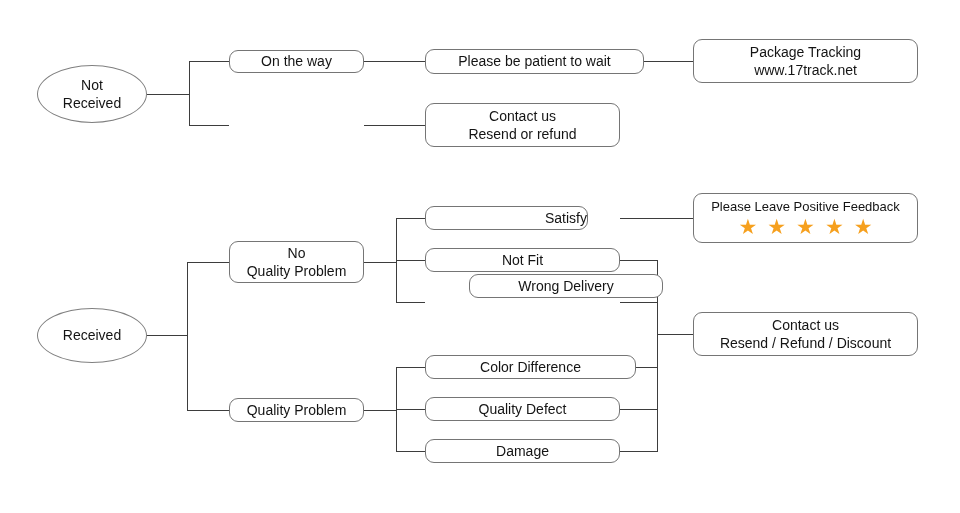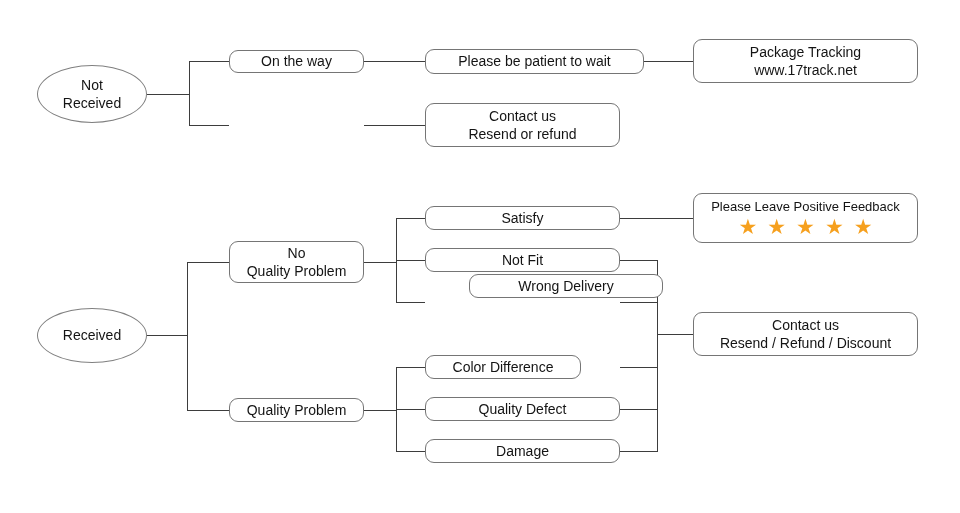--- a/index.html
+++ b/index.html
@@ -120,33 +120,33 @@
 
   <div class="node" style="left:229px; top:241px; width:135px; height:42px;">
     <div class="l">No</div>
     <div class="l">Quality Problem</div>
   </div>
 
   <div class="node" style="left:229px; top:398px; width:135px; height:24px;">
     <div class="l">Quality Problem</div>
   </div>
 
-  <div class="node" style="left:425px; top:206px; width:195px; height:24px;">
+  <div class="node" style="left:425px; top:206px; width:163px; height:24px;align-items:flex-end;">
     <div class="l">Satisfy</div>
   </div>
 
   <div class="node" style="left:425px; top:248px; width:195px; height:24px;">
     <div class="l">Not Fit</div>
   </div>
 
   <div class="node" style="left:425px; top:274px; width:194px; height:24px;margin-left:44px;">
     <div class="l">Wrong Delivery</div>
   </div>
 
-  <div class="node" style="left:425px; top:355px; width:156px; height:24px;">
+  <div class="node" style="left:425px; top:355px; width:211px; height:24px;">
     <div class="l">Color Difference</div>
   </div>
 
   <div class="node" style="left:425px; top:397px; width:195px; height:24px;">
     <div class="l">Quality Defect</div>
   </div>
 
   <div class="node" style="left:425px; top:439px; width:195px; height:24px;">
     <div class="l">Damage</div>
   </div>

